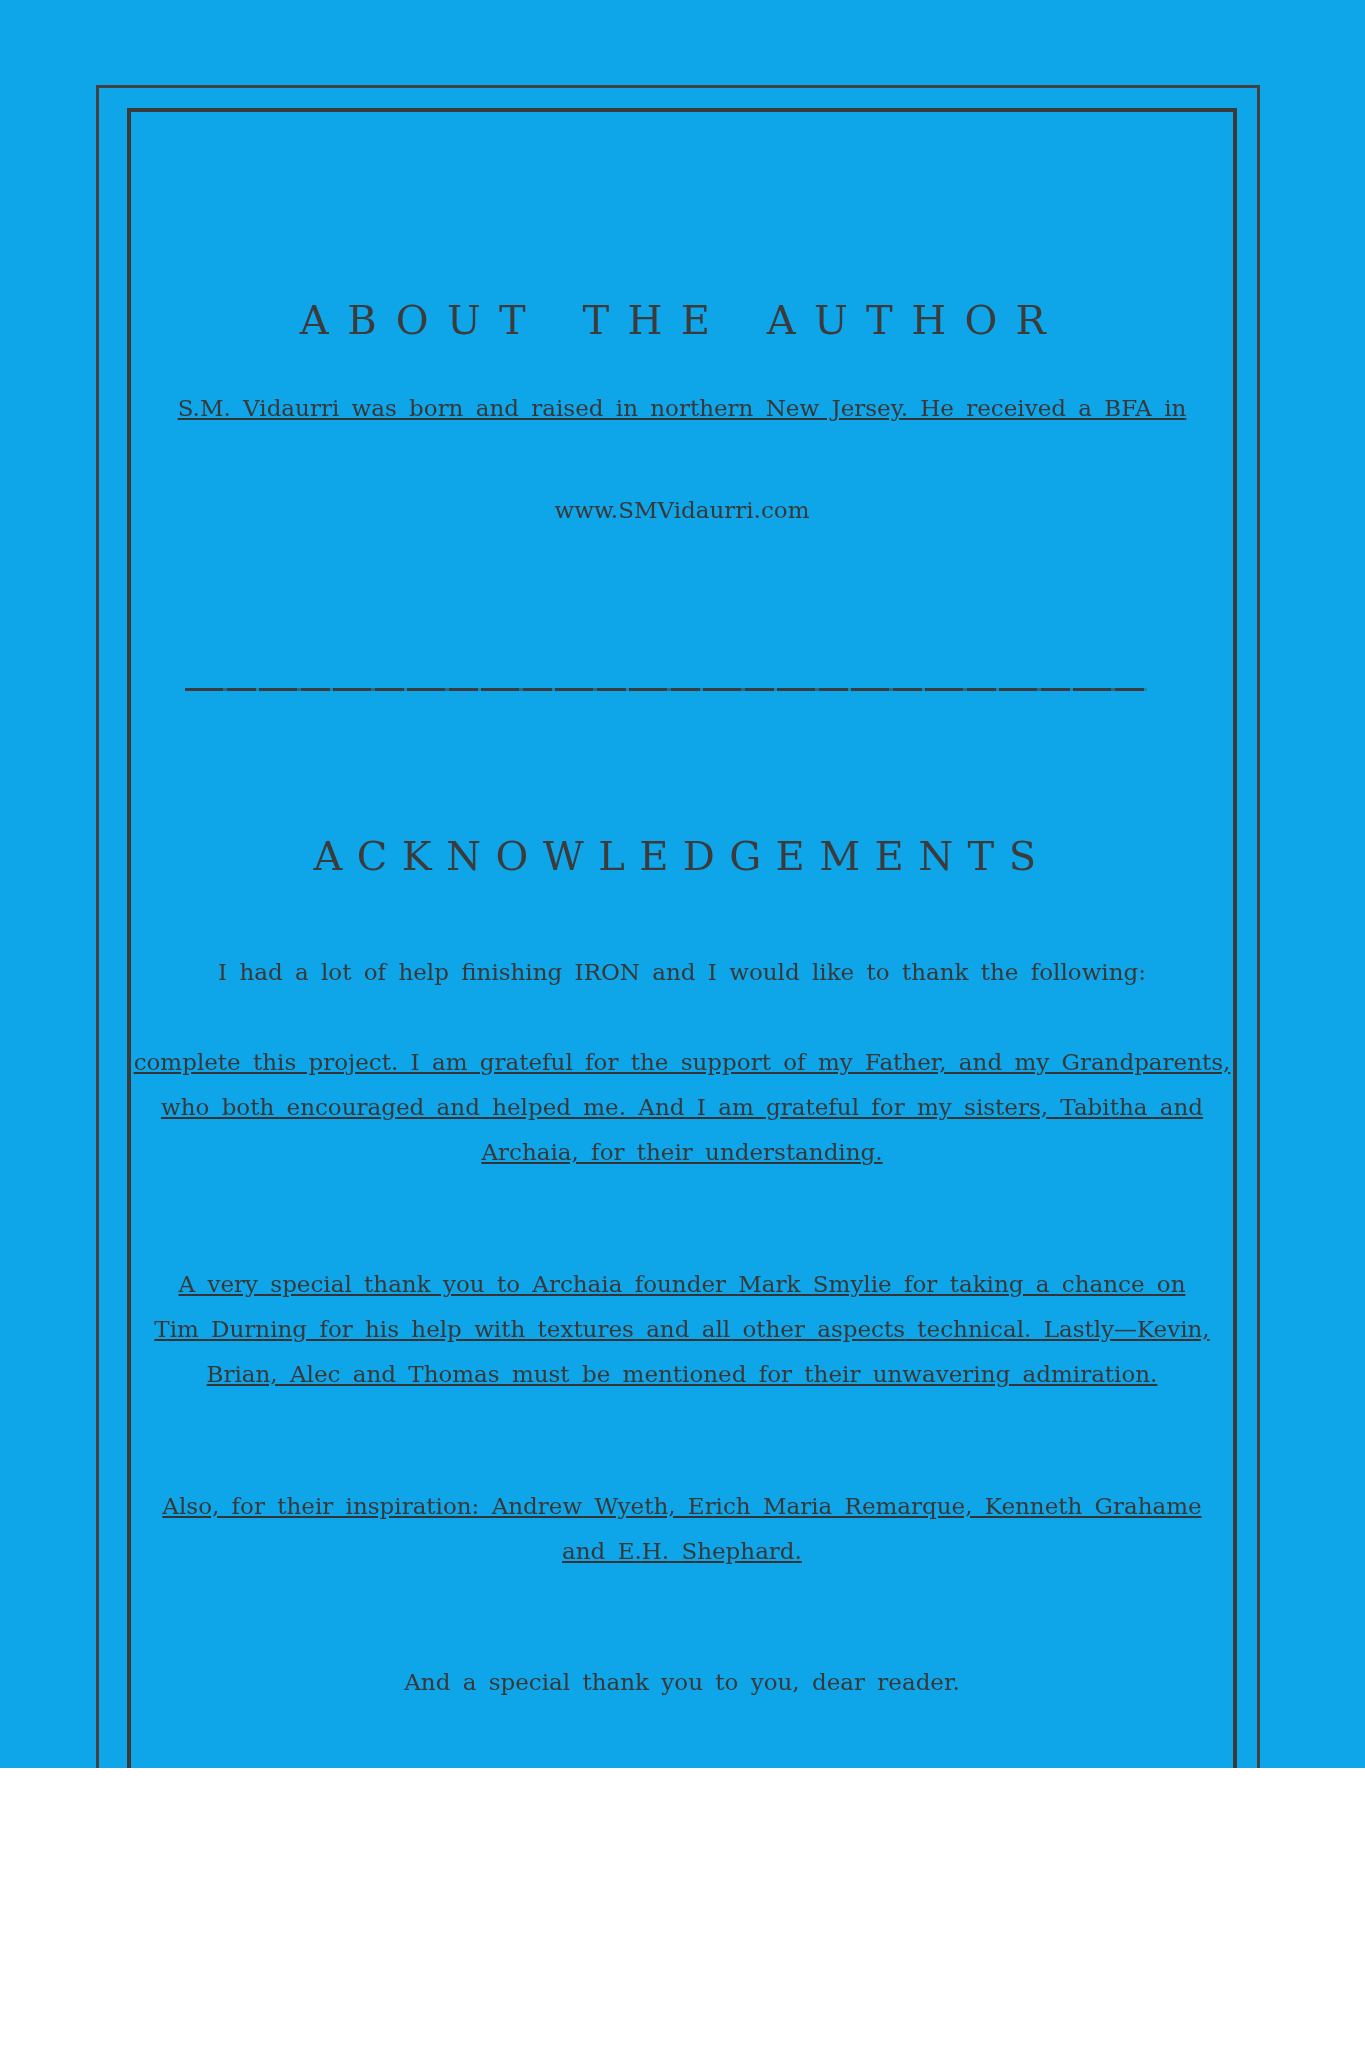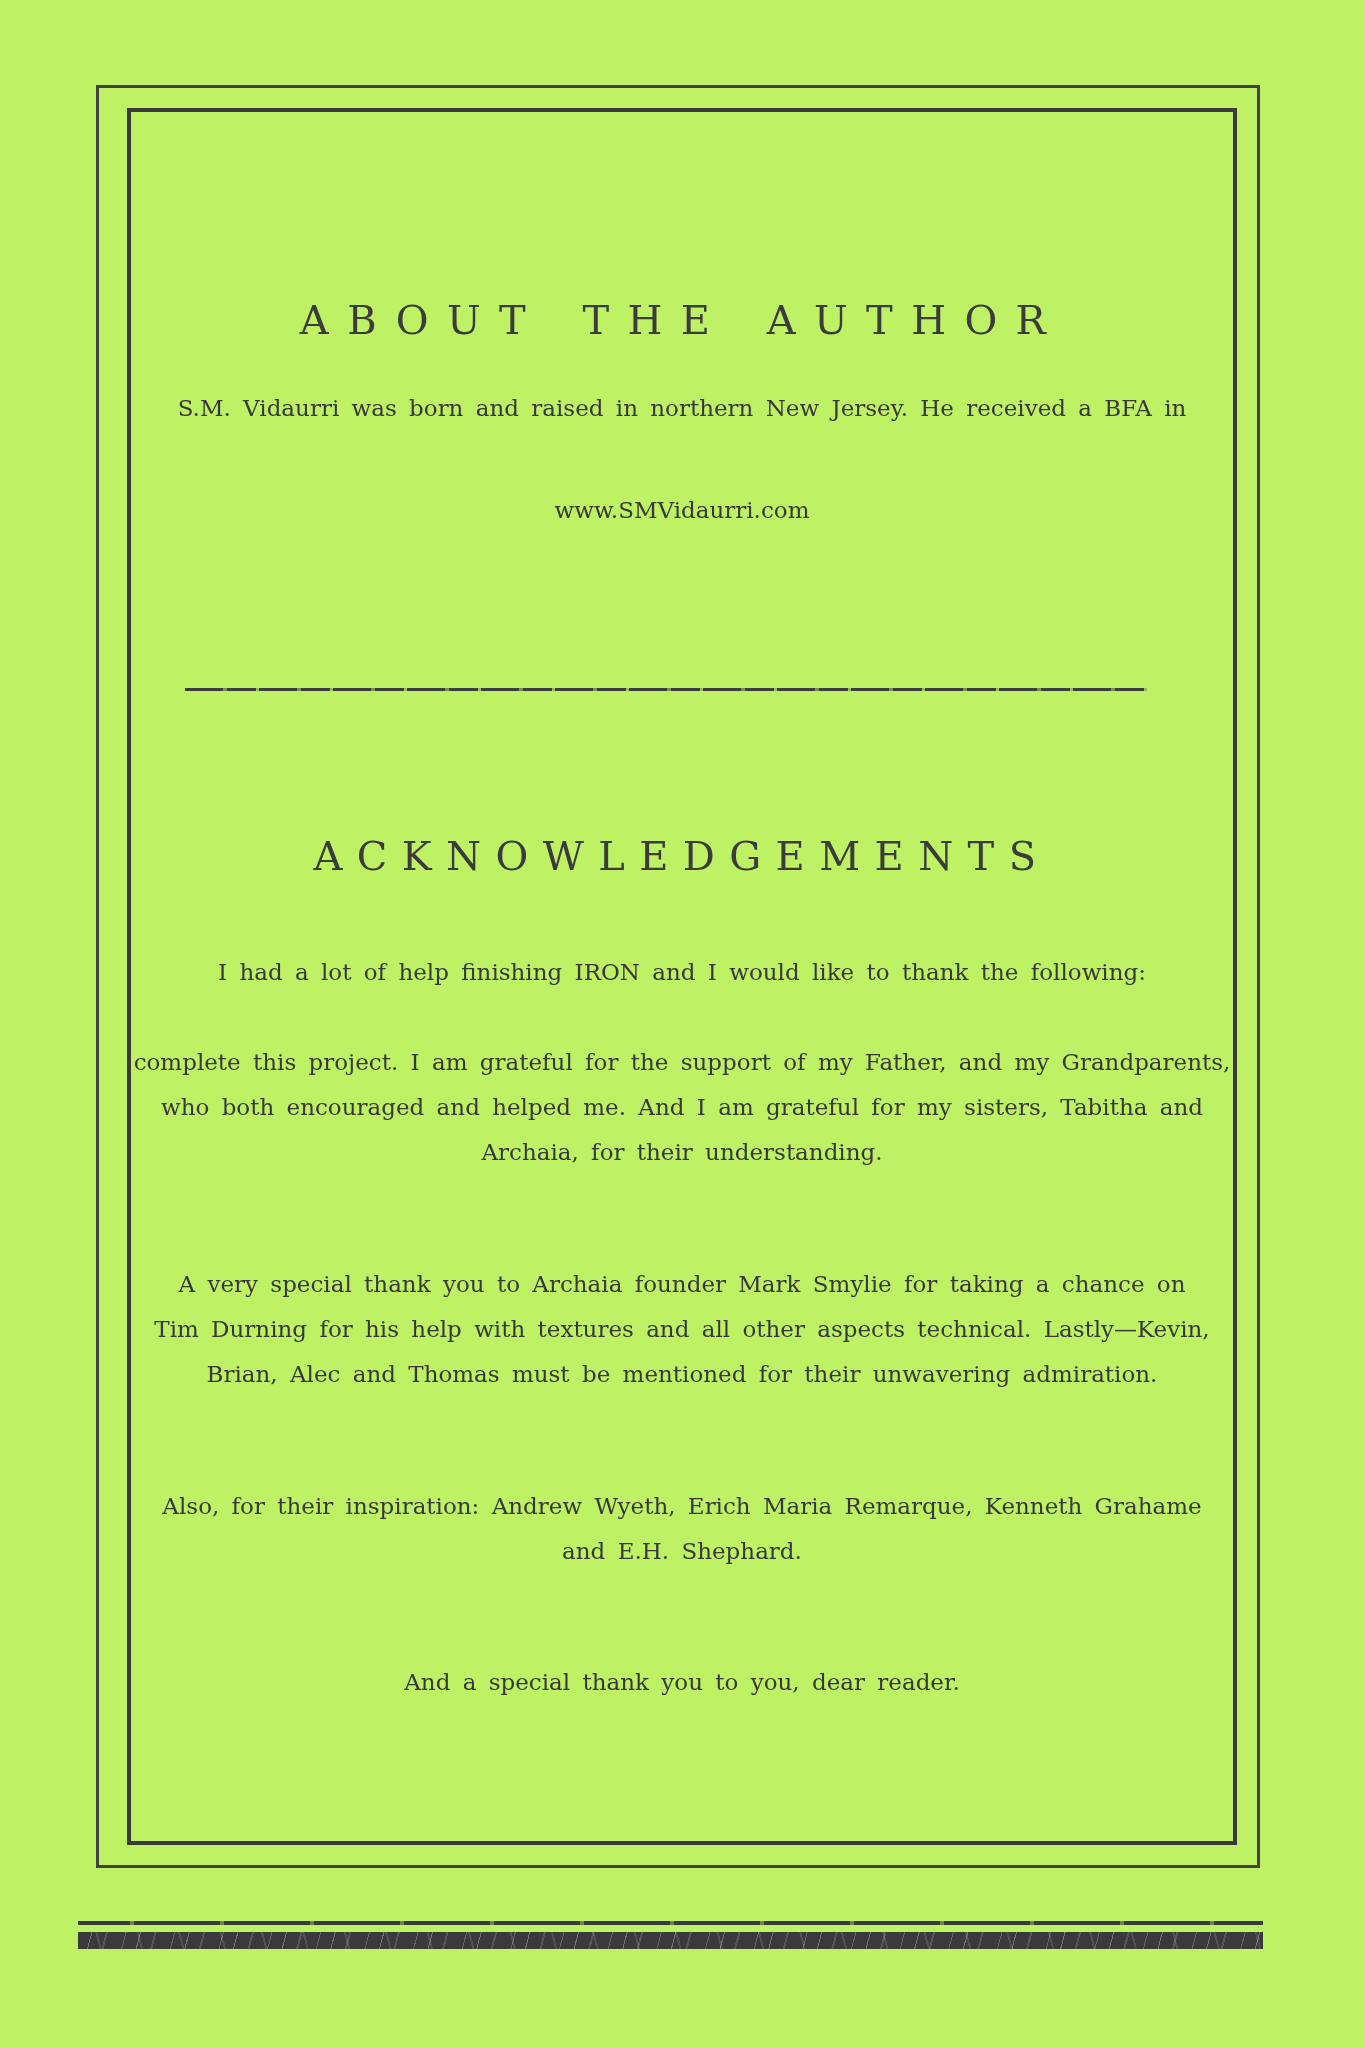--- a/index.html
+++ b/index.html
@@ -3,22 +3,22 @@
 <meta charset="utf-8">
 <style>
   html, body {
     margin: 0;
     padding: 0;
     background: #ffffff;
   }
   .page {
     position: relative;
     width: 1365px;
-    height: 2048px;
-    background: #bef264;
+    height: 1768px;
+    background: #0ea5e9;
     font-family: "DejaVu Serif", "Liberation Serif", serif;
     color: #343434;
     overflow: hidden;
   }
   .outer-frame {
     position: absolute;
     left: 96px;
     top: 85px;
     width: 1164px;
     height: 1783px;
@@ -62,20 +62,21 @@
     font-size: 23px;
     line-height: 45px;
     word-spacing: 5px;
     color: #383838;
     white-space: nowrap;
   }
   .para .bodyline { position: static; }
   .para {
     position: absolute;
     width: 100%;
+    text-decoration: underline;
   }
   .divider {
     position: absolute;
     top: 688px;
     left: 58px;
     width: 962px;
     height: 3px;
     background: repeating-linear-gradient(90deg,
       #3c3c3c 0 38px,
       rgba(60,60,60,0.55) 38px 42px,

